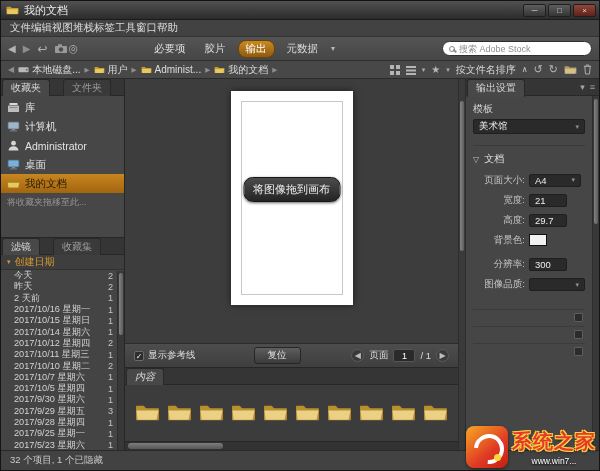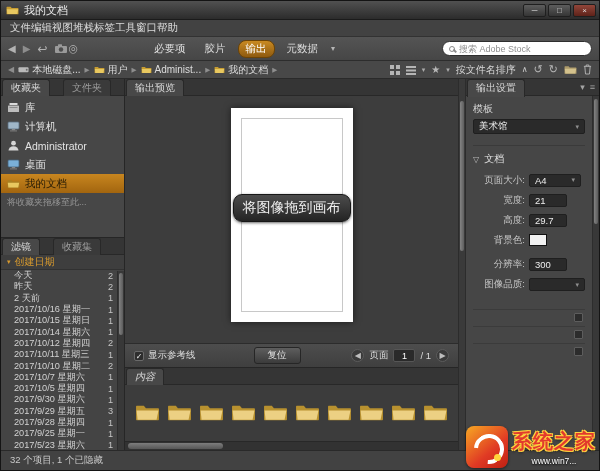--- a/index.html
+++ b/index.html
@@ -82,21 +82,21 @@
 
   
   .col-center{flex:1;display:flex;flex-direction:column;min-width:0;}
   .preview{height:288px;flex:0 0 auto;display:flex;flex-direction:column;}
   .canvas{flex:1;background:#3d3d3d;display:flex;justify-content:center;overflow:hidden;position:relative;}
   .page{width:122px;height:214px;background:#fff;margin-top:12px;position:relative;
     box-shadow:0 0 7px rgba(0,0,0,.55);flex:0 0 auto;}
   .guides{position:absolute;left:10px;right:10px;top:10px;bottom:10px;border:1px solid #c8c8c8;}
   .dropbtn{position:absolute;left:50%;top:86px;transform:translateX(-50%);white-space:nowrap;
     background:linear-gradient(#4c4c4c,#242424);border:1px solid #171717;border-radius:9px;
-    color:#f0f0f0;font-size:14px;padding:4px 9px;box-shadow:0 1px 3px rgba(0,0,0,.6);}
+    color:#f0f0f0;font-size:11px;padding:4px 9px;box-shadow:0 1px 3px rgba(0,0,0,.6);}
   .pctrl{height:24px;background:linear-gradient(#4d4d4d,#3f3f3f);border-top:1px solid #2c2c2c;
     display:flex;align-items:center;padding:0 9px;font-size:9.5px;color:#ddd;flex:0 0 auto;}
   .chk{width:10px;height:10px;background:#2d2d2d;border:1px solid #6a6a6a;border-radius:2px;
     color:#eee;font-size:8px;line-height:9px;text-align:center;margin-right:4px;flex:0 0 auto;}
   .resetbtn{margin-left:58px;background:linear-gradient(#5e5e5e,#3b3b3b);border:1px solid #262626;
     border-radius:3px;color:#e8e8e8;font-size:9.5px;padding:1px 13px;}
   .pagenav{margin-left:auto;display:flex;align-items:center;gap:5px;}
   .navarrow{color:#bdbdbd;font-size:8px;width:13px;height:13px;border:1px solid #5c5c5c;border-radius:50%;
     text-align:center;line-height:12px;background:#3a3a3a;}
   .pageinput{width:22px;height:13px;background:#2a2a2a;border:1px solid #565656;border-radius:2px;
@@ -410,23 +410,20 @@
             </div>
           </div>
         <div class="vs">
             <div class="thumb" style="top:2px;height:62px"></div>
           </div>
       </div>
     </div>
 
     <div class="col-center">
       <div class="preview">
-        <div class="tabsrow">
-          <span class="tab">输出预览</span>
-        </div>
         <div class="canvas">
           <div class="page">
             <div class="guides"></div>
             <div class="dropbtn">将图像拖到画布</div>
           </div>
         </div>
         <div class="pctrl">
           <span class="chk">✓</span>
           <span>显示参考线</span>
           <span class="resetbtn">复位</span>

